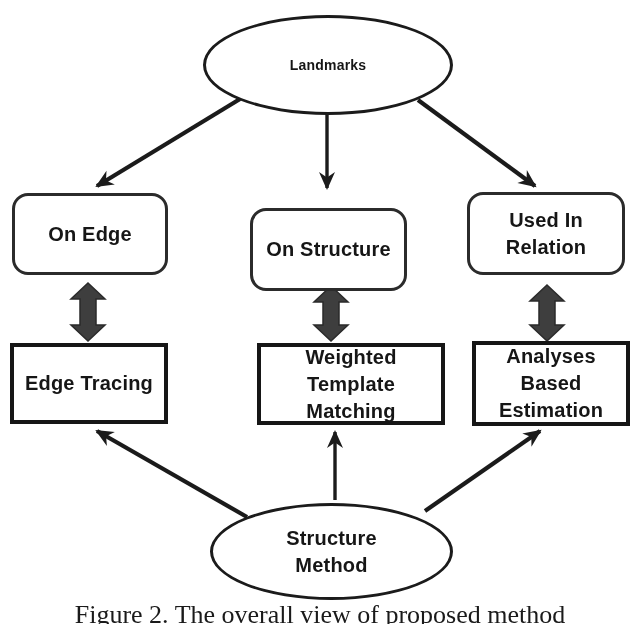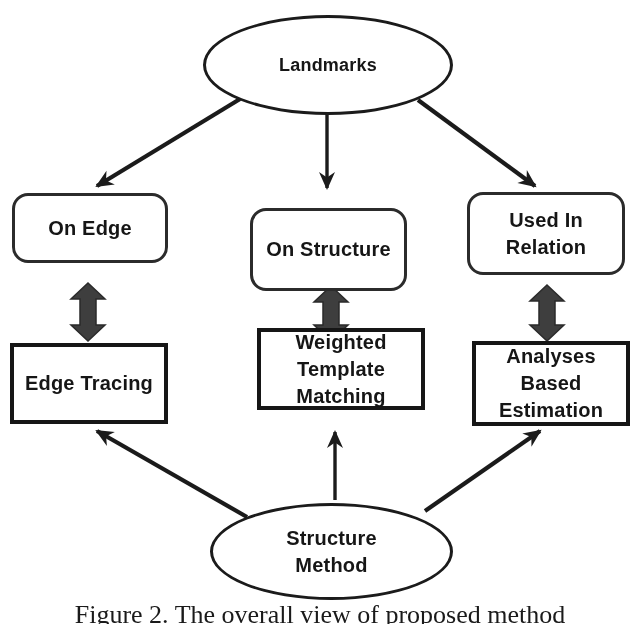--- a/index.html
+++ b/index.html
@@ -89,41 +89,41 @@
     <line class="arrow diag" x1="247" y1="517" x2="97" y2="431" marker-end="url(#ah)"></line>
     <line class="arrow vert" x1="335" y1="500" x2="335" y2="432" marker-end="url(#ah)"></line>
     <line class="arrow diag" x1="425" y1="511" x2="540" y2="431" marker-end="url(#ah)"></line>
 
     <polygon class="dbl" points="88,283 105,299 96,299 96,325 105,325 88,341 71,325 80,325 80,299 71,299"></polygon>
     <polygon class="dbl" points="331,286 348,302 339,302 339,325 348,325 331,341 314,325 323,325 323,302 314,302"></polygon>
     <polygon class="dbl" points="547,285 564,301 555,301 555,325 564,325 547,341 530,325 539,325 539,301 530,301"></polygon>
   </svg>
 
   <div class="node ellipse" style="left:203px; top:15px; width:250px; height:100px;">
-    <span class="label" style="font-size:18px">Landmarks</span>
+    <span class="label" style="font-size:14px">Landmarks</span>
   </div>
 
-  <div class="node roundbox" style="left:12px; top:193px; width:156px; height:70px;align-items:center;">
+  <div class="node roundbox" style="left:12px; top:193px; width:156px; height:82px;align-items:center;">
     <span class="label">On Edge</span>
   </div>
 
   <div class="node roundbox" style="left:250px; top:208px; width:157px; height:83px;">
     <span class="label">On Structure</span>
   </div>
 
   <div class="node roundbox" style="left:467px; top:192px; width:158px; height:83px;">
     <span class="label">Used In
 Relation</span>
   </div>
 
   <div class="node rectbox" style="left:10px; top:343px; width:158px; height:81px;">
     <span class="label">Edge Tracing</span>
   </div>
 
-  <div class="node rectbox" style="left:257px; top:328px; width:168px; height:82px;">
+  <div class="node rectbox" style="left:257px; top:343px; width:188px; height:82px;">
     <span class="label">Weighted
 Template
 Matching</span>
   </div>
 
   <div class="node rectbox" style="left:472px; top:341px; width:158px; height:85px;">
     <span class="label">Analyses
 Based
 Estimation</span>
   </div>

